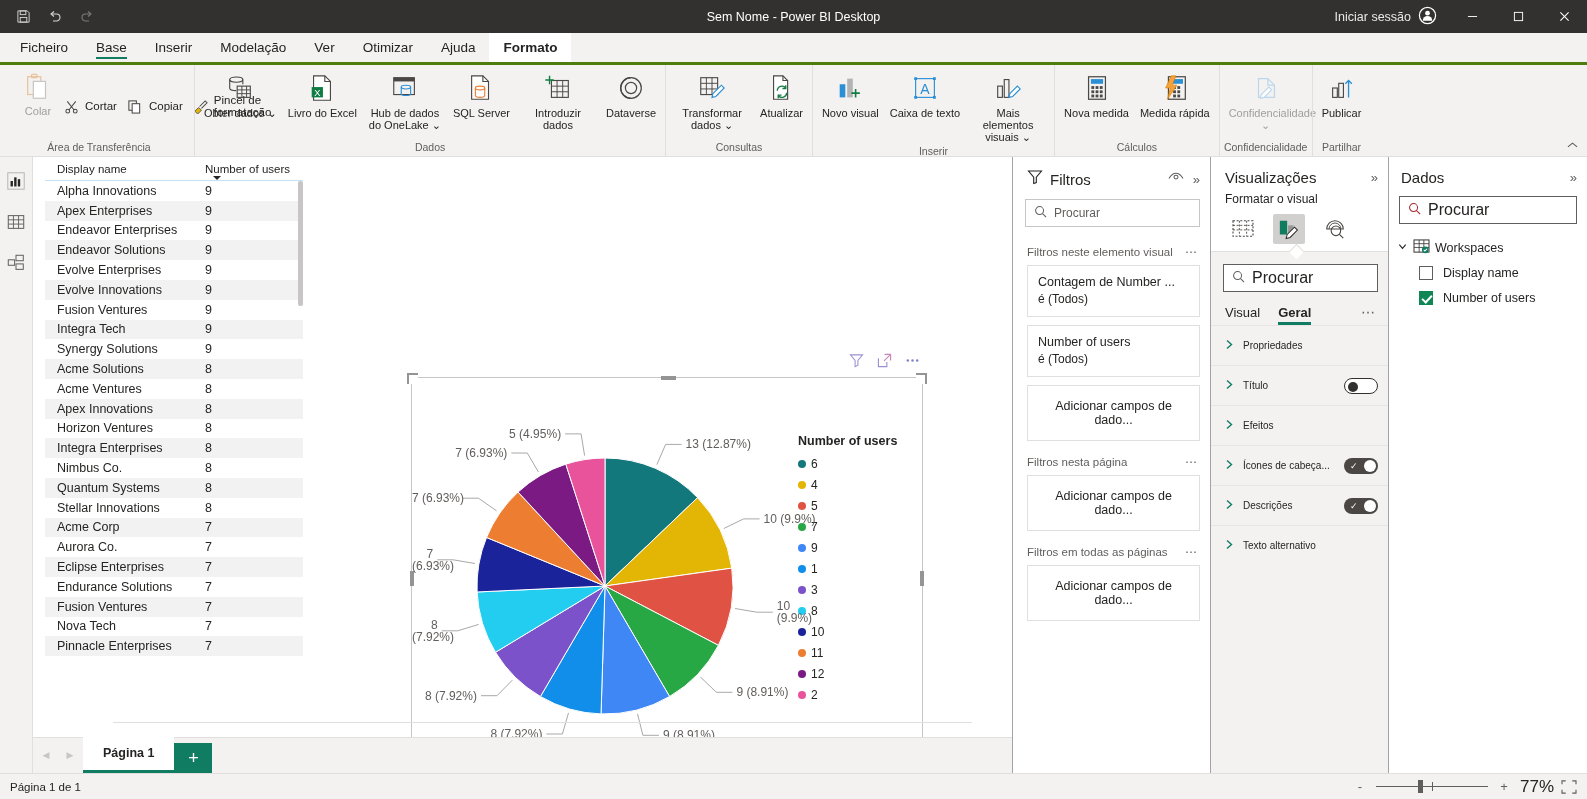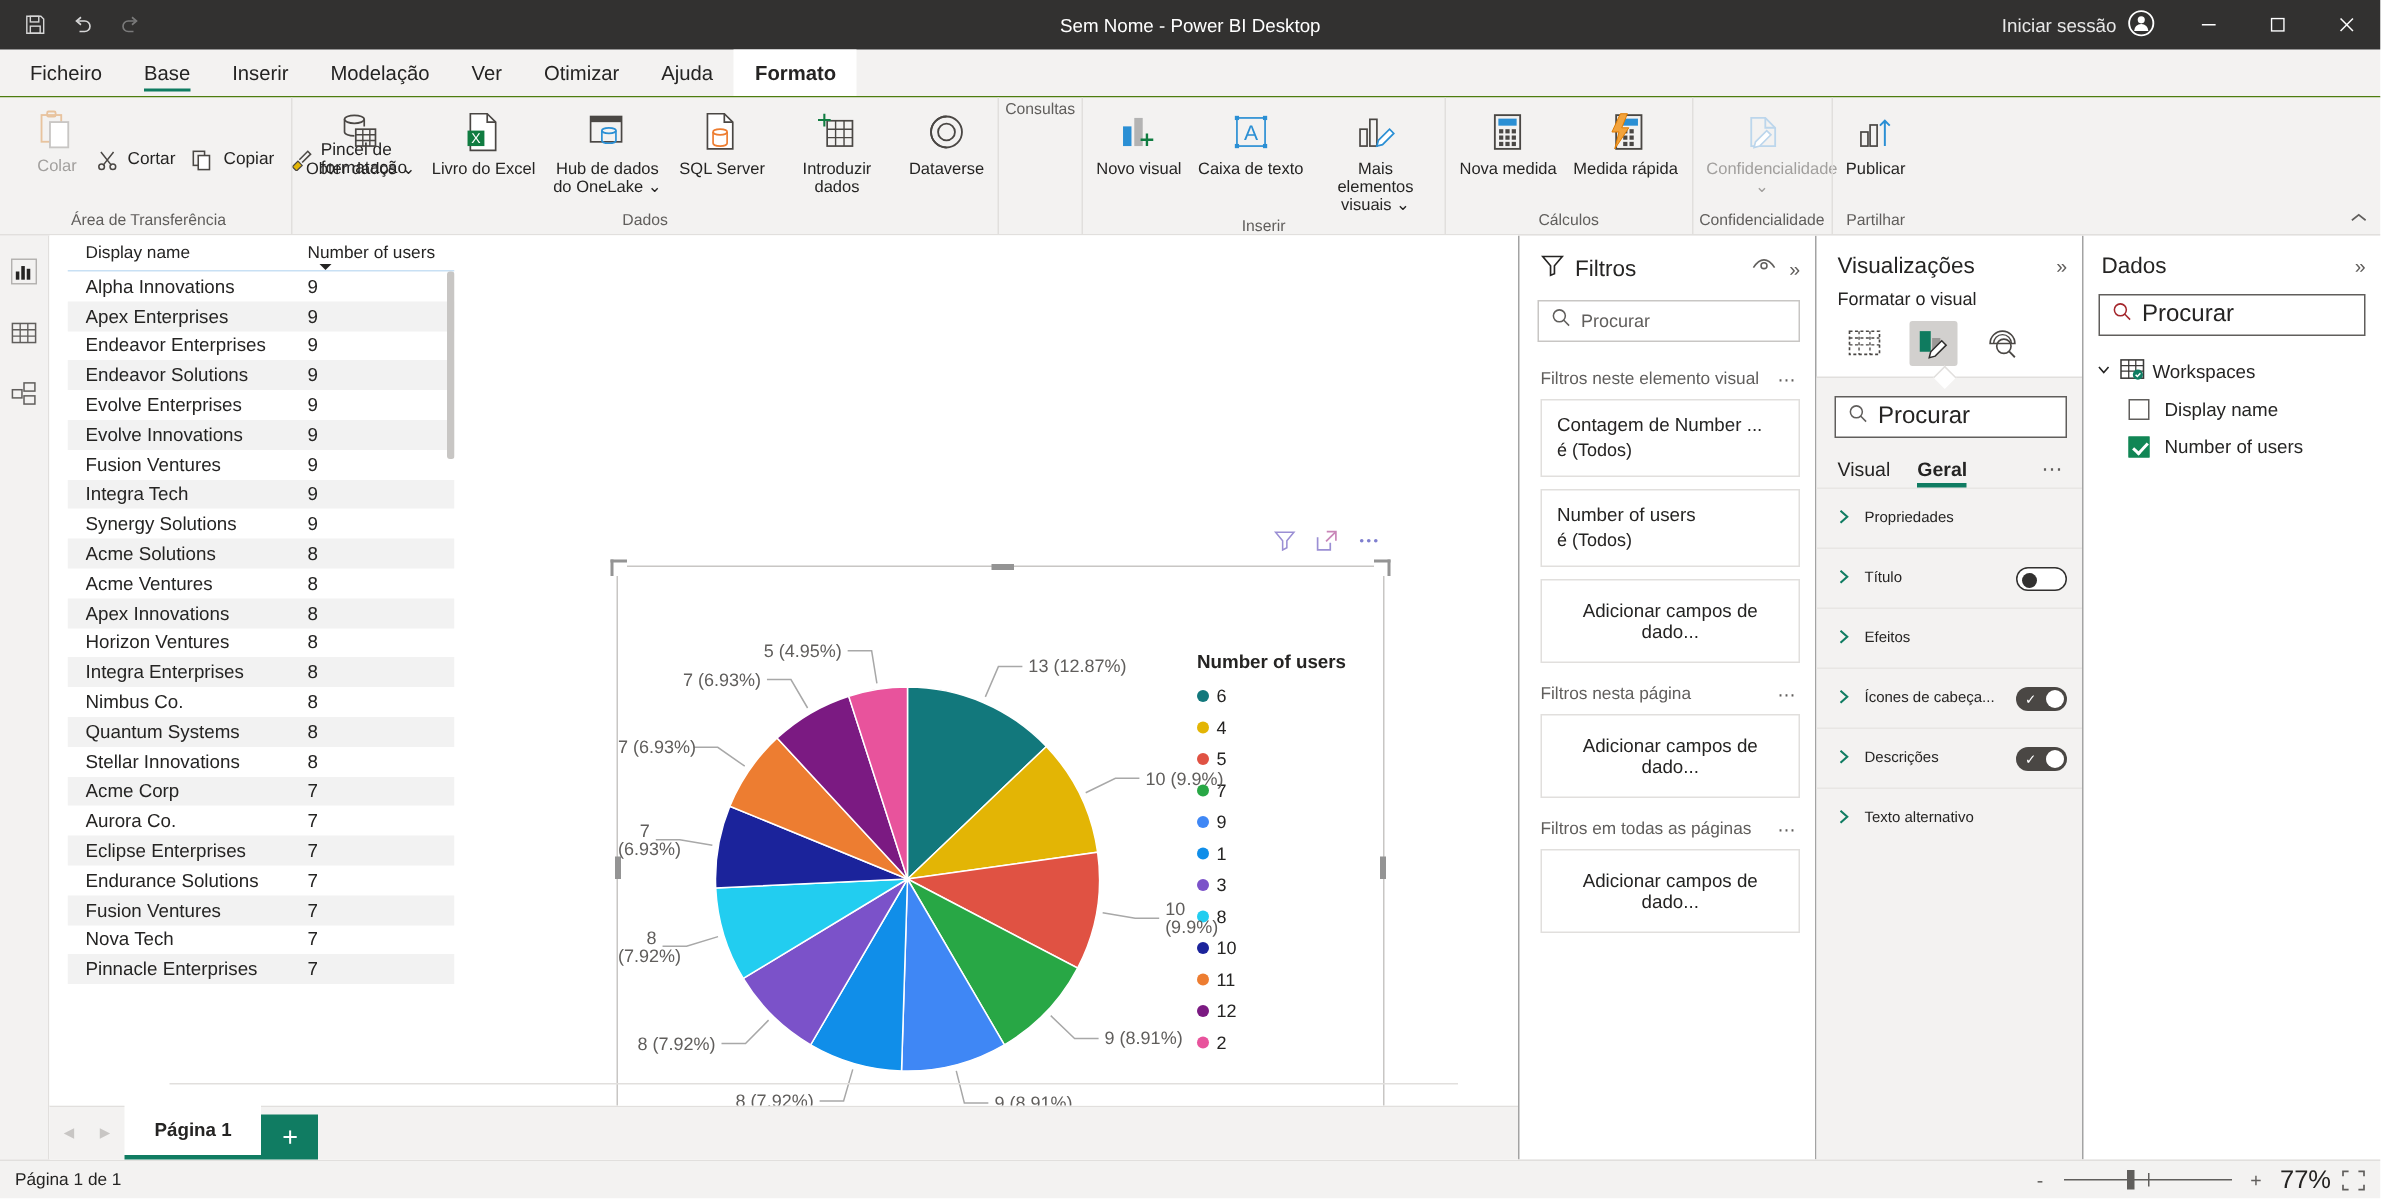--- a/index.html
+++ b/index.html
@@ -32,21 +32,21 @@
     color: #e8e8e8; padding: 0 12px; height: 33px; cursor: pointer;
   }
   .win-btn {
     width: 46px; height: 33px; display: flex; align-items: center; justify-content: center;
     color: #ffffff; font-size: 13px; cursor: pointer;
   }
 
   
   .ribbon-tabs {
     height: 32px; background: #f3f2f1; display: flex; align-items: stretch;
-    flex: 0 0 32px; border-bottom: 1px solid #4d7c0f; padding-left: 6px;
+    flex: 0 0 32px; border-bottom: 3px solid #4d7c0f; padding-left: 6px;
   }
   .rtab {
     padding: 0 14px; display: flex; align-items: center; font-size: 13.5px;
     color: #252423; cursor: pointer; position: relative; white-space: nowrap;
   }
   .rtab.active { font-weight: normal; }
   .rtab.active::after {
     content: ""; position: absolute; left: 14px; right: 14px; bottom: 3px;
     height: 2.5px; background: #107c62;
   }
@@ -470,20 +470,44 @@
                 <path d="M16 5a11 11 0 000 22" fill="none" stroke="#4a4744" stroke-width="1.3"></path>
               </svg>
           </span>
           <span class="lbl">Dataverse</span>
         </div>
       </div>
       <div class="rgroup-label">Dados</div>
     </div>
 
     <div class="rgroup">
+      <div class="rgroup-items">
+        <div class="rbtn">
+          <span class="ricon">
+            <svg width="30" height="30" viewBox="0 0 32 32">
+                <rect x="4" y="5" width="18" height="18" fill="none" stroke="#4a4744" stroke-width="1.2"></rect>
+                <path d="M4 11h18M4 17h18M10 5v18M16 5v18" stroke="#4a4744" stroke-width="1"></path>
+                <path d="M17 22l9-9 3 3-9 9-4 1 1-4z" fill="#fff" stroke="#2a8fd4" stroke-width="1.2"></path>
+              </svg>
+          </span>
+          <span class="lbl">Transformar
+dados ⌄</span>
+        </div>
+        <div class="rbtn">
+          <span class="ricon">
+            <svg width="30" height="30" viewBox="0 0 32 32">
+                <path d="M7 3h10l5 5v20H7V3z" fill="#fff" stroke="#4a4744" stroke-width="1.2"></path>
+                <path d="M17 3v5h5" fill="none" stroke="#4a4744" stroke-width="1.2"></path>
+                <path d="M11 19a5 5 0 019-3M21 21a5 5 0 01-9 3" fill="none" stroke="#107c41" stroke-width="1.4"></path>
+                <path d="M20 13v3.5h-3.5M12 27v-3.5h3.5" fill="none" stroke="#107c41" stroke-width="1.4"></path>
+              </svg>
+          </span>
+          <span class="lbl">Atualizar</span>
+        </div>
+      </div>
       <div class="rgroup-label">Consultas</div>
     </div>
 
     <div class="rgroup">
       <div class="rgroup-items">
         <div class="rbtn">
           <span class="ricon">
             <svg width="30" height="30" viewBox="0 0 32 32">
                 <rect x="5" y="12" width="6" height="14" fill="#2a8fd4"></rect>
                 <rect x="13" y="6" width="6" height="20" fill="#b3b3b3"></rect>

